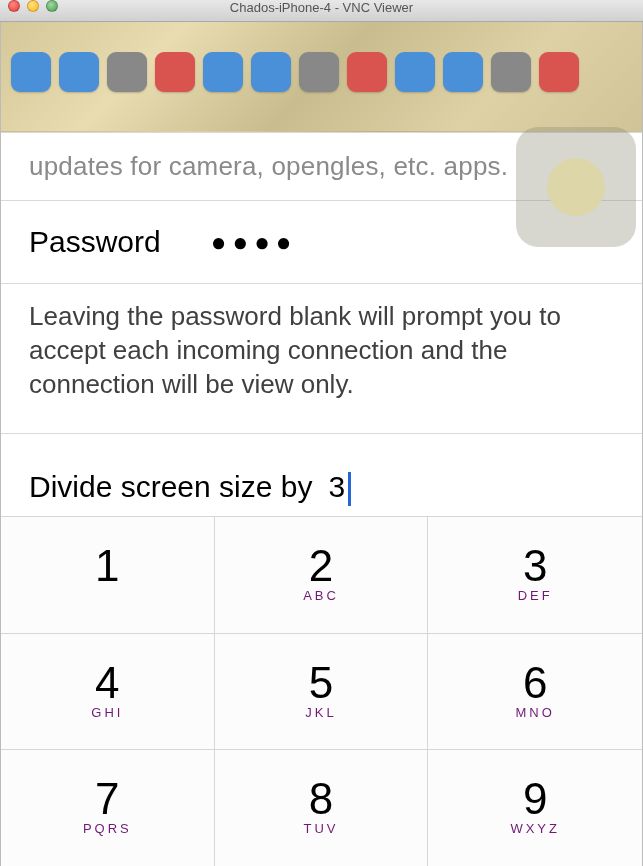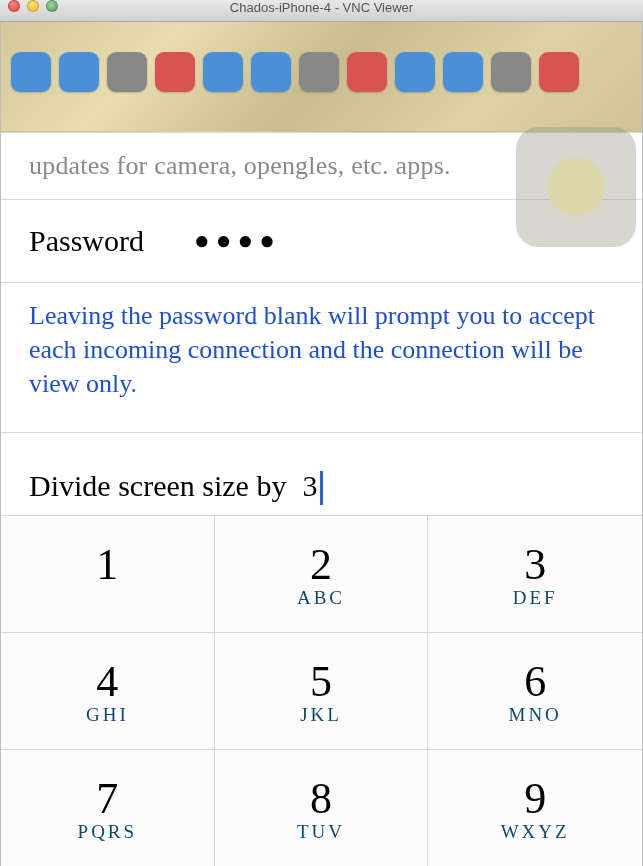--- a/index.html
+++ b/index.html
@@ -41,21 +41,20 @@
       color: #555;
       pointer-events: none;
     }
     .content {
       height: calc(866px - 22px);
       background: #fff;
       display: flex;
       flex-direction: column;
       border-left: 1px solid #bbb;
       border-right: 1px solid #bbb;
-      font-family: Liberation Serif, serif;
     }
     .phone-screencap {
       height: 110px;
       background: linear-gradient(135deg, #d4c89a 0%, #e8dcb0 25%, #c9bd8f 50%, #ddd1a5 75%, #cfc397 100%);
       position: relative;
       overflow: hidden;
       border-bottom: 1px solid rgba(0,0,0,0.05);
     }
     .icon-tile-row {
       position: absolute;
@@ -122,21 +121,21 @@
       text-align: right;
     }
     .password-dots {
       font-size: 26px;
       letter-spacing: 6px;
       color: #000;
     }
     .helper-text {
       padding: 16px 28px 32px 28px;
       font-size: 26px;
-      color: #1d4ed8;
+      color: #404040;
       line-height: 1.3;
     }
     .divide-row {
       display: flex;
       align-items: baseline;
       gap: 16px;
       padding: 36px 28px 12px 28px;
       border-top: 1px solid #d9d9d9;
     }
     .divide-label {
@@ -176,23 +175,23 @@
       user-select: none;
     }
     .key:nth-child(3n) { border-right: none; }
     .key-digit {
       font-size: 44px;
       font-weight: 300;
       color: #000;
       line-height: 1;
     }
     .key-letters {
-      font-size: 19px;
+      font-size: 13px;
       letter-spacing: 3px;
-      color: #0c4a6e;
+      color: #701a75;
       height: 18px;
     }
   </style>
 </head>
 <body>
 
 <div class="titlebar">
   <div class="traffic-lights">
     <div class="traffic-light tl-close"></div>
     <div class="traffic-light tl-min"></div>

